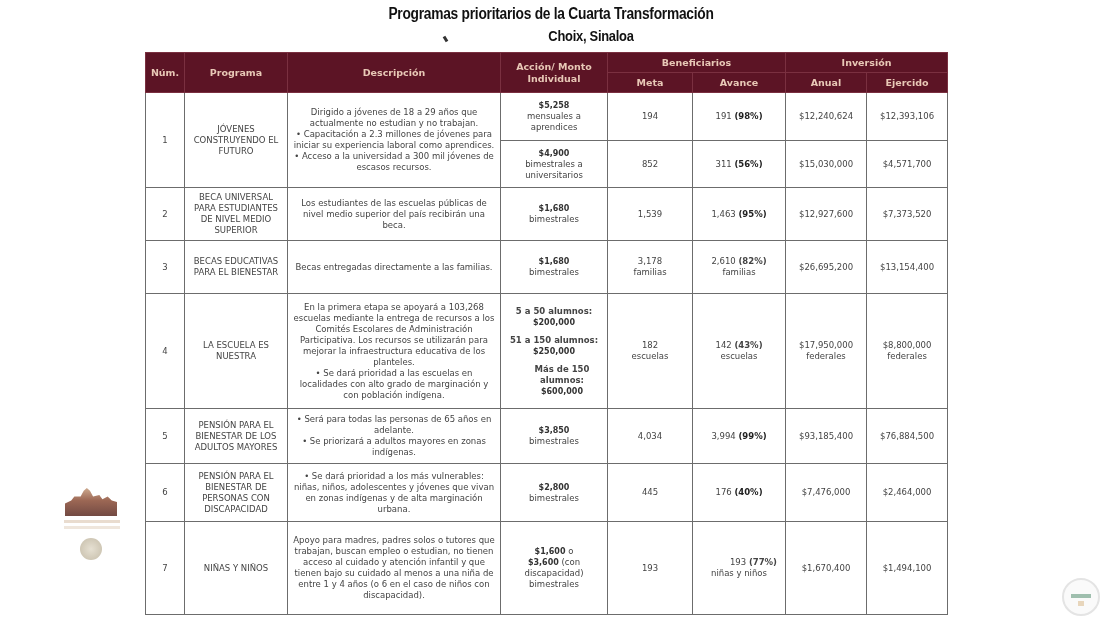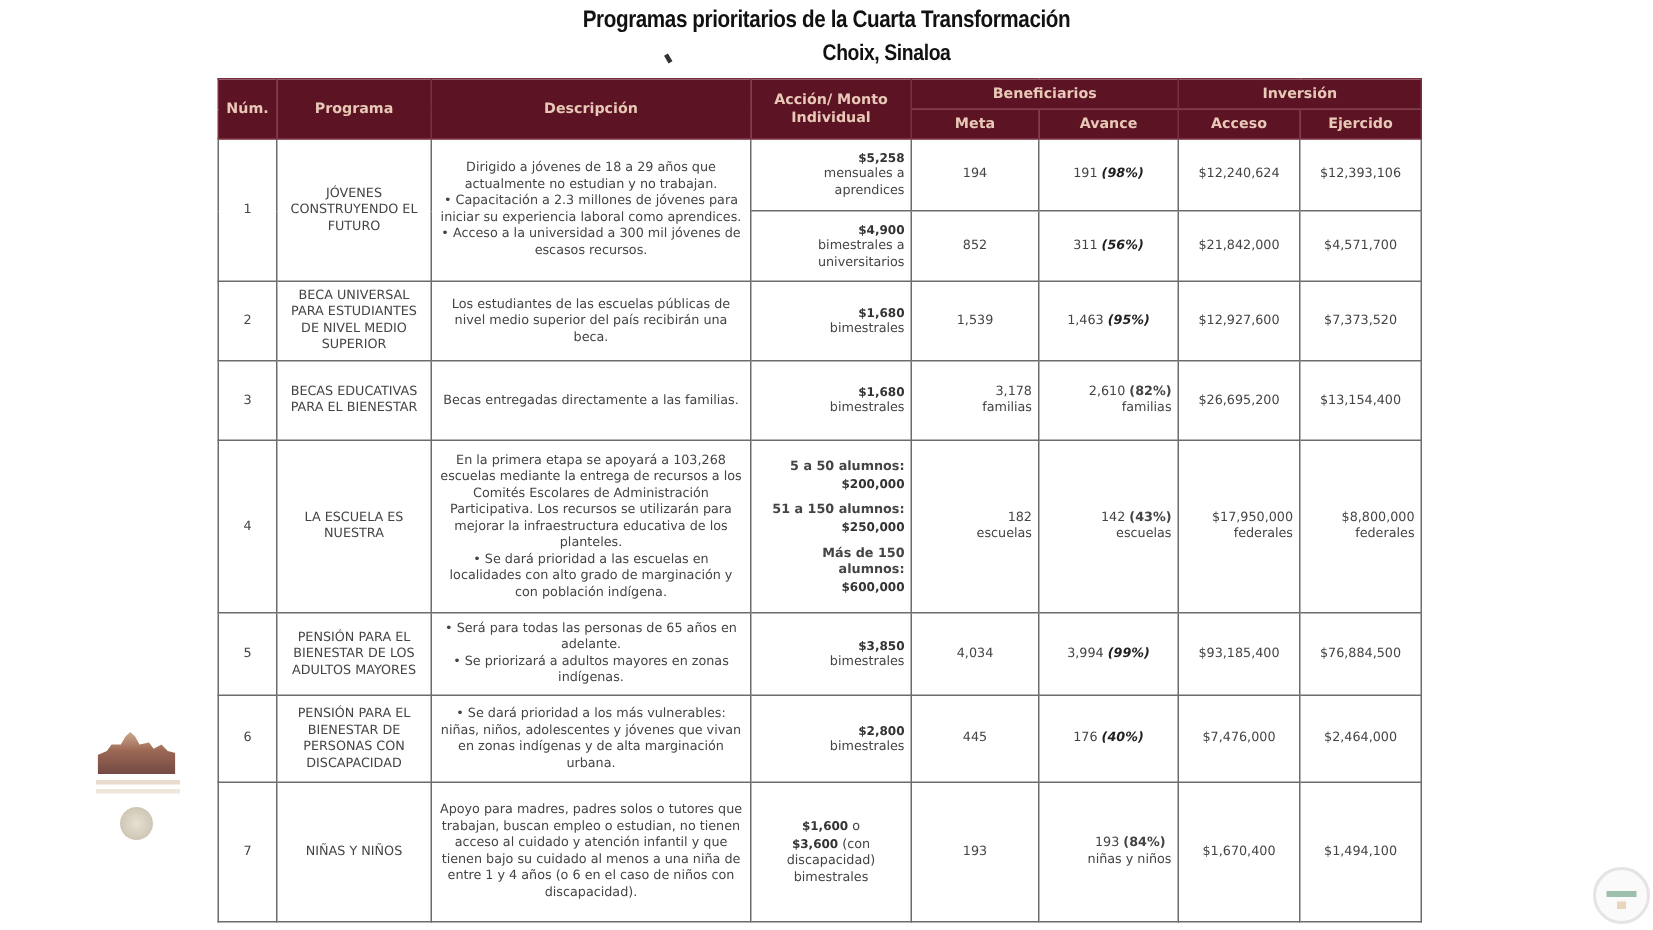--- a/index.html
+++ b/index.html
@@ -28,22 +28,22 @@
     border:1.5px solid #6c6c6c; padding:0 4px; font-size:8.5px; vertical-align:middle;
     text-align:center; line-height:11px; color:#444;
   }
   td.num { font-size:8px; }
   td.prog-name { text-align:left; font-size:7.2px; text-transform:uppercase; padding-left:8px; line-height:11px; }
   td.desc { text-align:left; font-size:7.2px; line-height:10.8px; padding-left:7px; }
   td.accion { font-size:7.5px; }
   td.accion b { font-size:8px; color:#333; }
   td.val { font-size:10px; color:#333; }
   td.avance { text-align:right; padding-right:12px; }
-  td.avance b { color:#222;font-style:italic; }
-  .sub { display:block; text-align:right; }
+  td.avance b { color:#222; }
+  .sub { display:block; text-align:center; }
   .amt { display:block; margin-bottom:7px;font-weight:bold; }
   .amt:last-child { margin-bottom:0;margin-left:16px; }
 
   .logo-left { position:absolute; left:62px; top:484px; width:60px; height:80px; }
   .bldg { position:absolute; left:3px; top:4px; width:52px; height:28px;
     background:linear-gradient(180deg,#c49a7a 0%,#8a4c36 45%,#5a2a22 100%);
     clip-path:polygon(0 100%,0 55%,12% 45%,18% 30%,30% 30%,36% 10%,42% 0,48% 10%,54% 30%,66% 25%,72% 40%,82% 30%,90% 45%,100% 50%,100% 100%); opacity:0.85; }
   .logo-text { position:absolute; left:2px; top:36px; width:56px; height:3px; background:#e9dccf; box-shadow:0 6px 0 #efe6dc; }
   .seal { position:absolute; left:18px; top:54px; width:22px; height:22px; border-radius:50%;
     background:radial-gradient(circle,#e6e0d2 0%,#cfc7b5 70%,#ddd6c7 100%); }
@@ -75,21 +75,21 @@
       <th rowspan="2">Núm.</th>
       <th rowspan="2">Programa</th>
       <th rowspan="2">Descripción</th>
       <th rowspan="2" style="line-height:12px;padding:0 6px">Acción/ Monto Individual</th>
       <th colspan="2">Beneficiarios</th>
       <th colspan="2">Inversión</th>
     </tr>
     <tr>
       <th>Meta</th>
       <th>Avance</th>
-      <th>Acceso</th>
+      <th>Anual</th>
       <th>Ejercido</th>
     </tr>
   </thead>
   <tbody>
 
     <tr style="height:48px">
       <td rowspan="2" class="num">1</td>
       <td rowspan="2" class="prog-name">JÓVENES CONSTRUYENDO EL FUTURO</td>
       <td rowspan="2" class="desc" style="white-space:pre-line">Dirigido a jóvenes de 18 a 29 años que actualmente no estudian y no trabajan.
 • Capacitación a 2.3 millones de jóvenes para iniciar su experiencia laboral como aprendices.
@@ -103,21 +103,21 @@
       <td class="val">$12,240,624</td>
       <td class="val">$12,393,106</td>
     </tr>
     <tr style="height:47px">
       <td class="accion">
         <b class="sub">$4,900</b>
         <span class="sub">bimestrales a universitarios</span>
       </td>
       <td class="val">852</td>
       <td class="val avance"><span>311</span> <b>(56%)</b></td>
-      <td class="val">$21,842,000</td>
+      <td class="val">$15,030,000</td>
       <td class="val">$4,571,700</td>
     </tr>
 
     <tr style="height:53px">
       <td class="num">2</td>
       <td class="prog-name">BECA UNIVERSAL PARA ESTUDIANTES DE NIVEL MEDIO SUPERIOR</td>
       <td class="desc">Los estudiantes de las escuelas públicas de nivel medio superior del país recibirán una beca.</td>
       <td class="accion">
         <b class="sub">$1,680</b>
         <span class="sub">bimestrales</span>
@@ -217,21 +217,21 @@
     <tr style="height:93px">
       <td class="num">7</td>
       <td class="prog-name">NIÑAS Y NIÑOS</td>
       <td class="desc">Apoyo para madres, padres solos o tutores que trabajan, buscan empleo o estudian, no tienen acceso al cuidado y atención infantil y que tienen bajo su cuidado al menos a una niña de entre 1 y 4 años (o 6 en el caso de niños con discapacidad).</td>
       <td class="accion">
         <b>$1,600</b><span> o </span><br>
         <b>$3,600</b><span> (con discapacidad) bimestrales</span>
       </td>
       <td class="val">193</td>
       <td class="val">
-        <span class="sub" style="text-align:right;padding-right:4px"><span>193</span> <b>(84%)</b></span>
+        <span class="sub" style="text-align:right;padding-right:4px"><span>193</span> <b>(77%)</b></span>
         <span class="sub">niñas y niños</span>
       </td>
       <td class="val">$1,670,400</td>
       <td class="val">$1,494,100</td>
     </tr>
   </tbody>
 </table>
 
 <div class="logo-left">
   <div class="bldg"></div>

